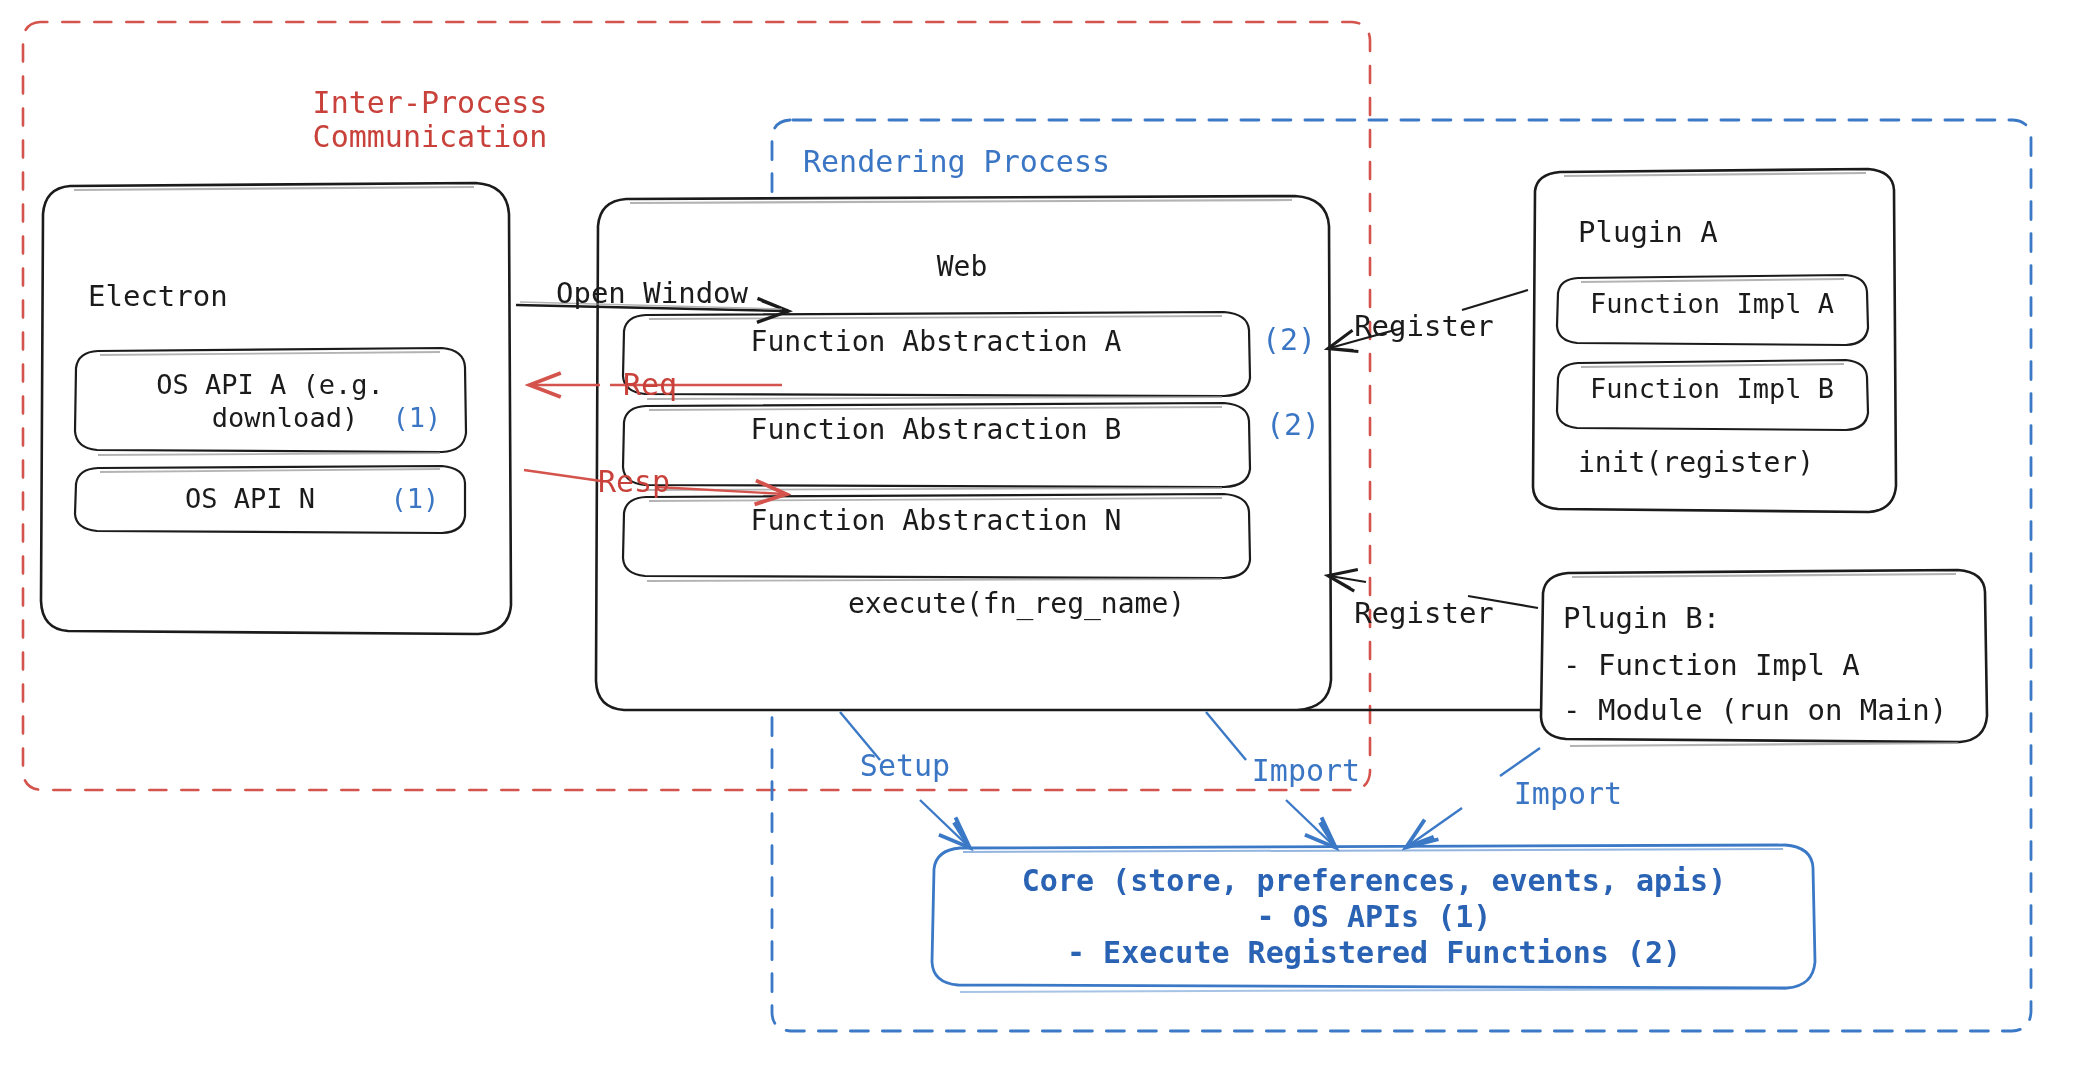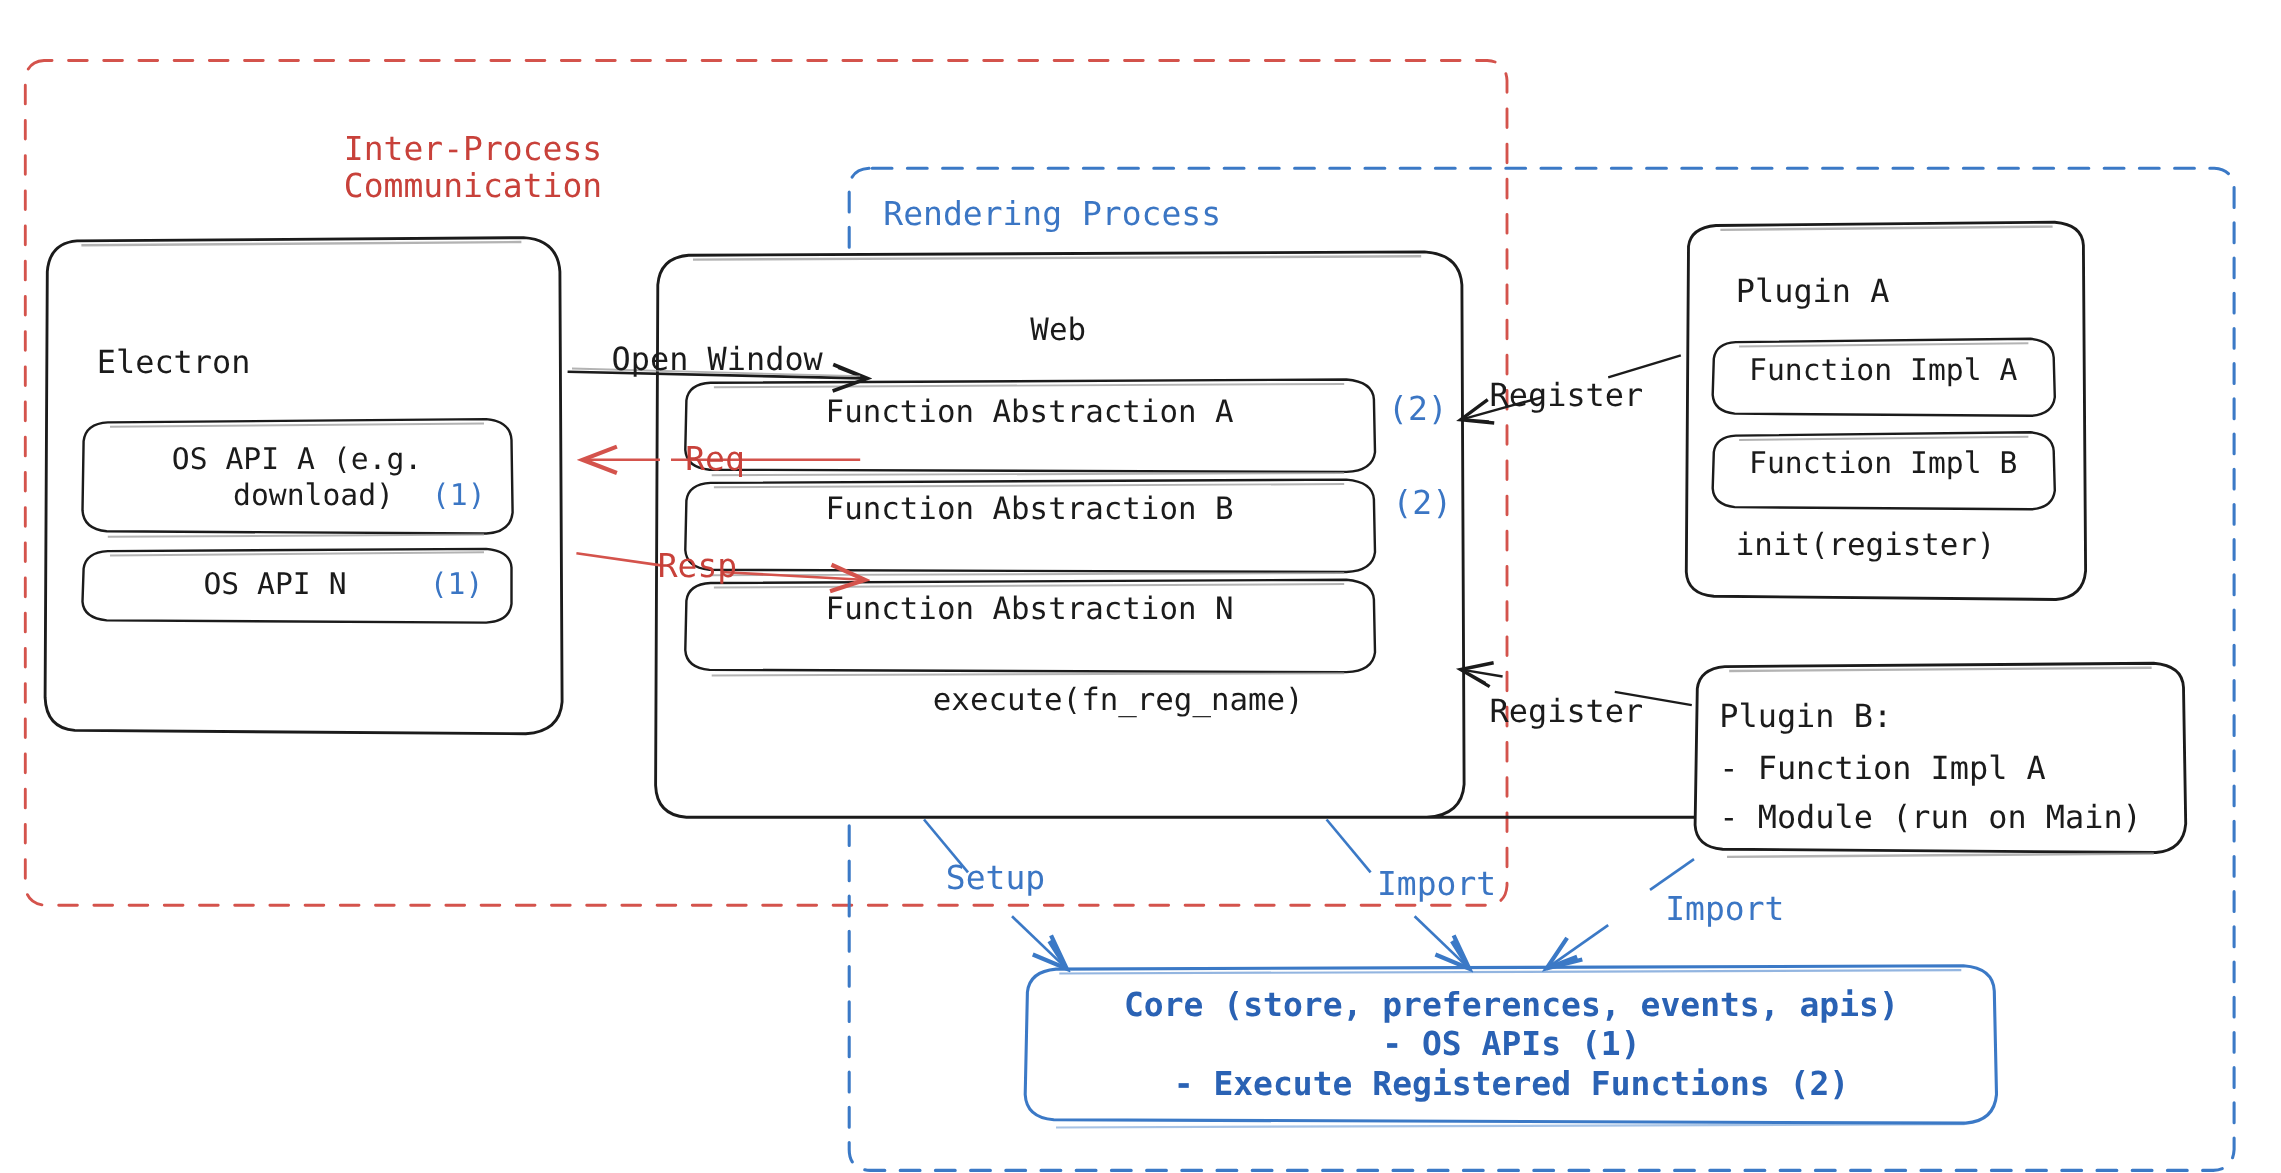--- a/index.html
+++ b/index.html
@@ -10,21 +10,20 @@
   body {
     width: 2074px;
     height: 1066px;
     overflow: hidden;
     font-family: "DejaVu Sans Mono", monospace;
   }
   #diagram-root {
     position: relative;
     width: 2074px;
     height: 748px;
-    margin-top: 33px;
   }
   svg#scene {
     position: absolute;
     top: 0;
     left: 0;
     width: 2074px;
     height: 1066px;
   }
   text {
     font-family: "DejaVu Sans Mono", monospace;

